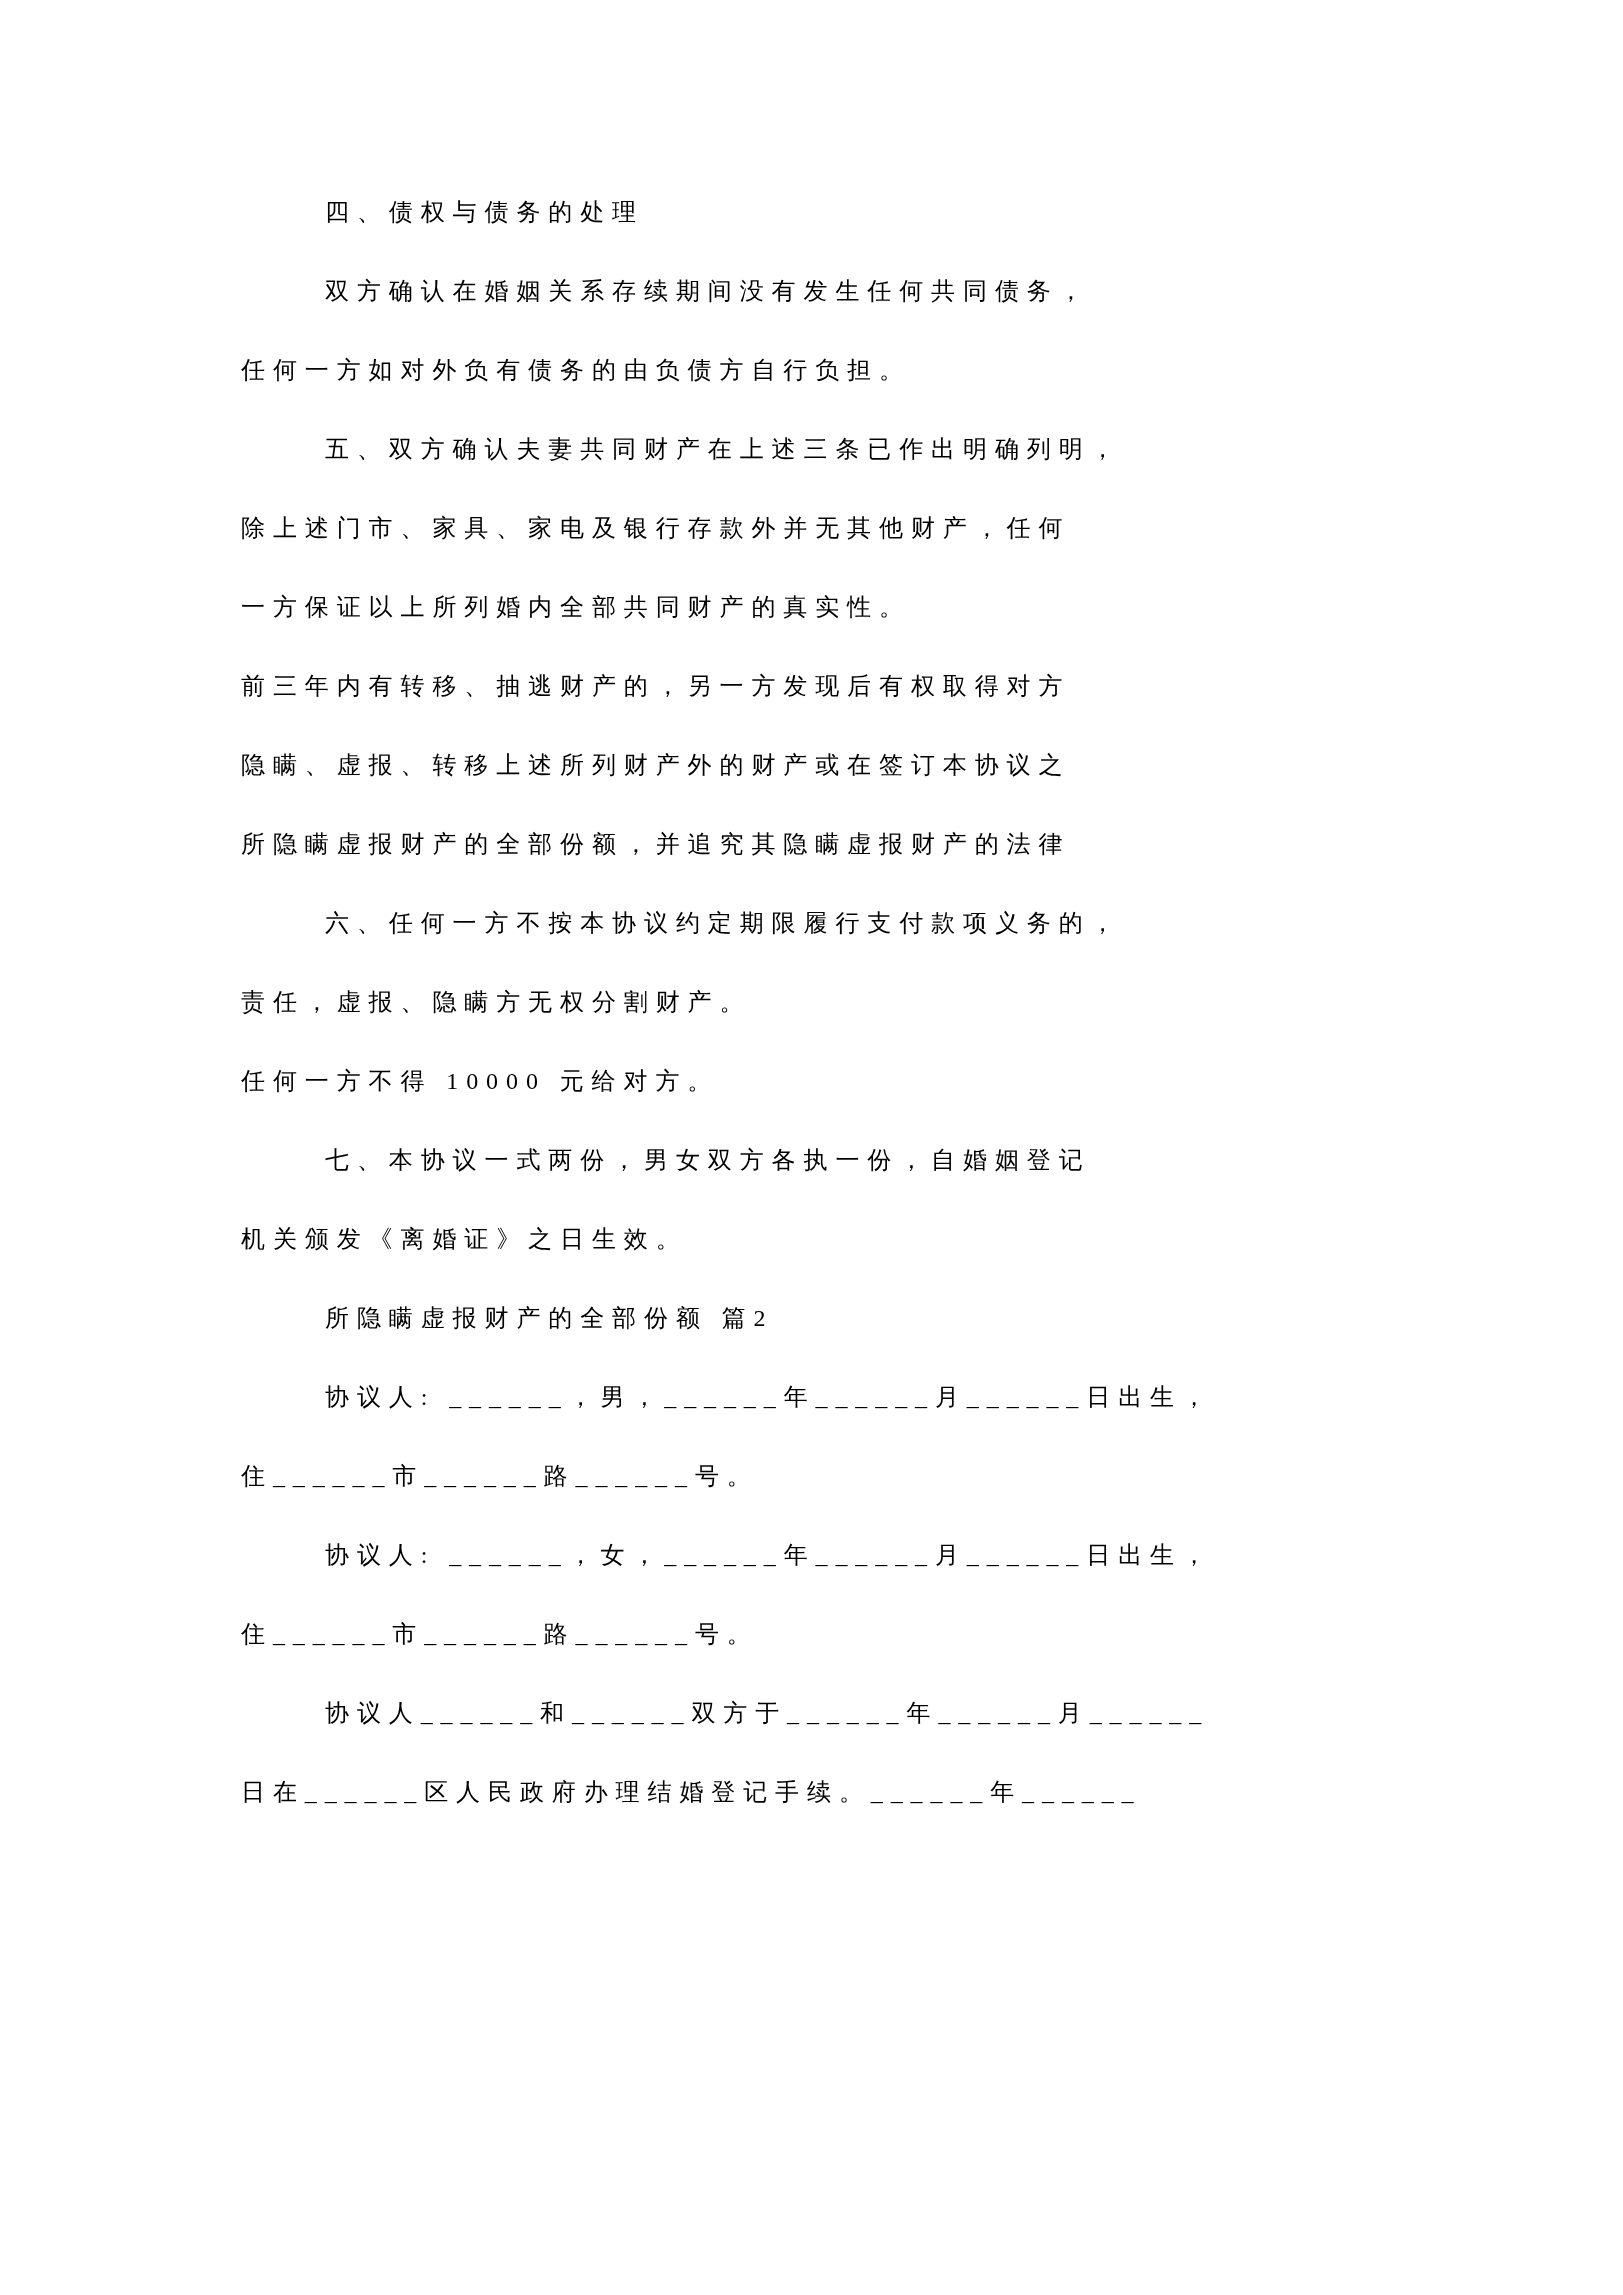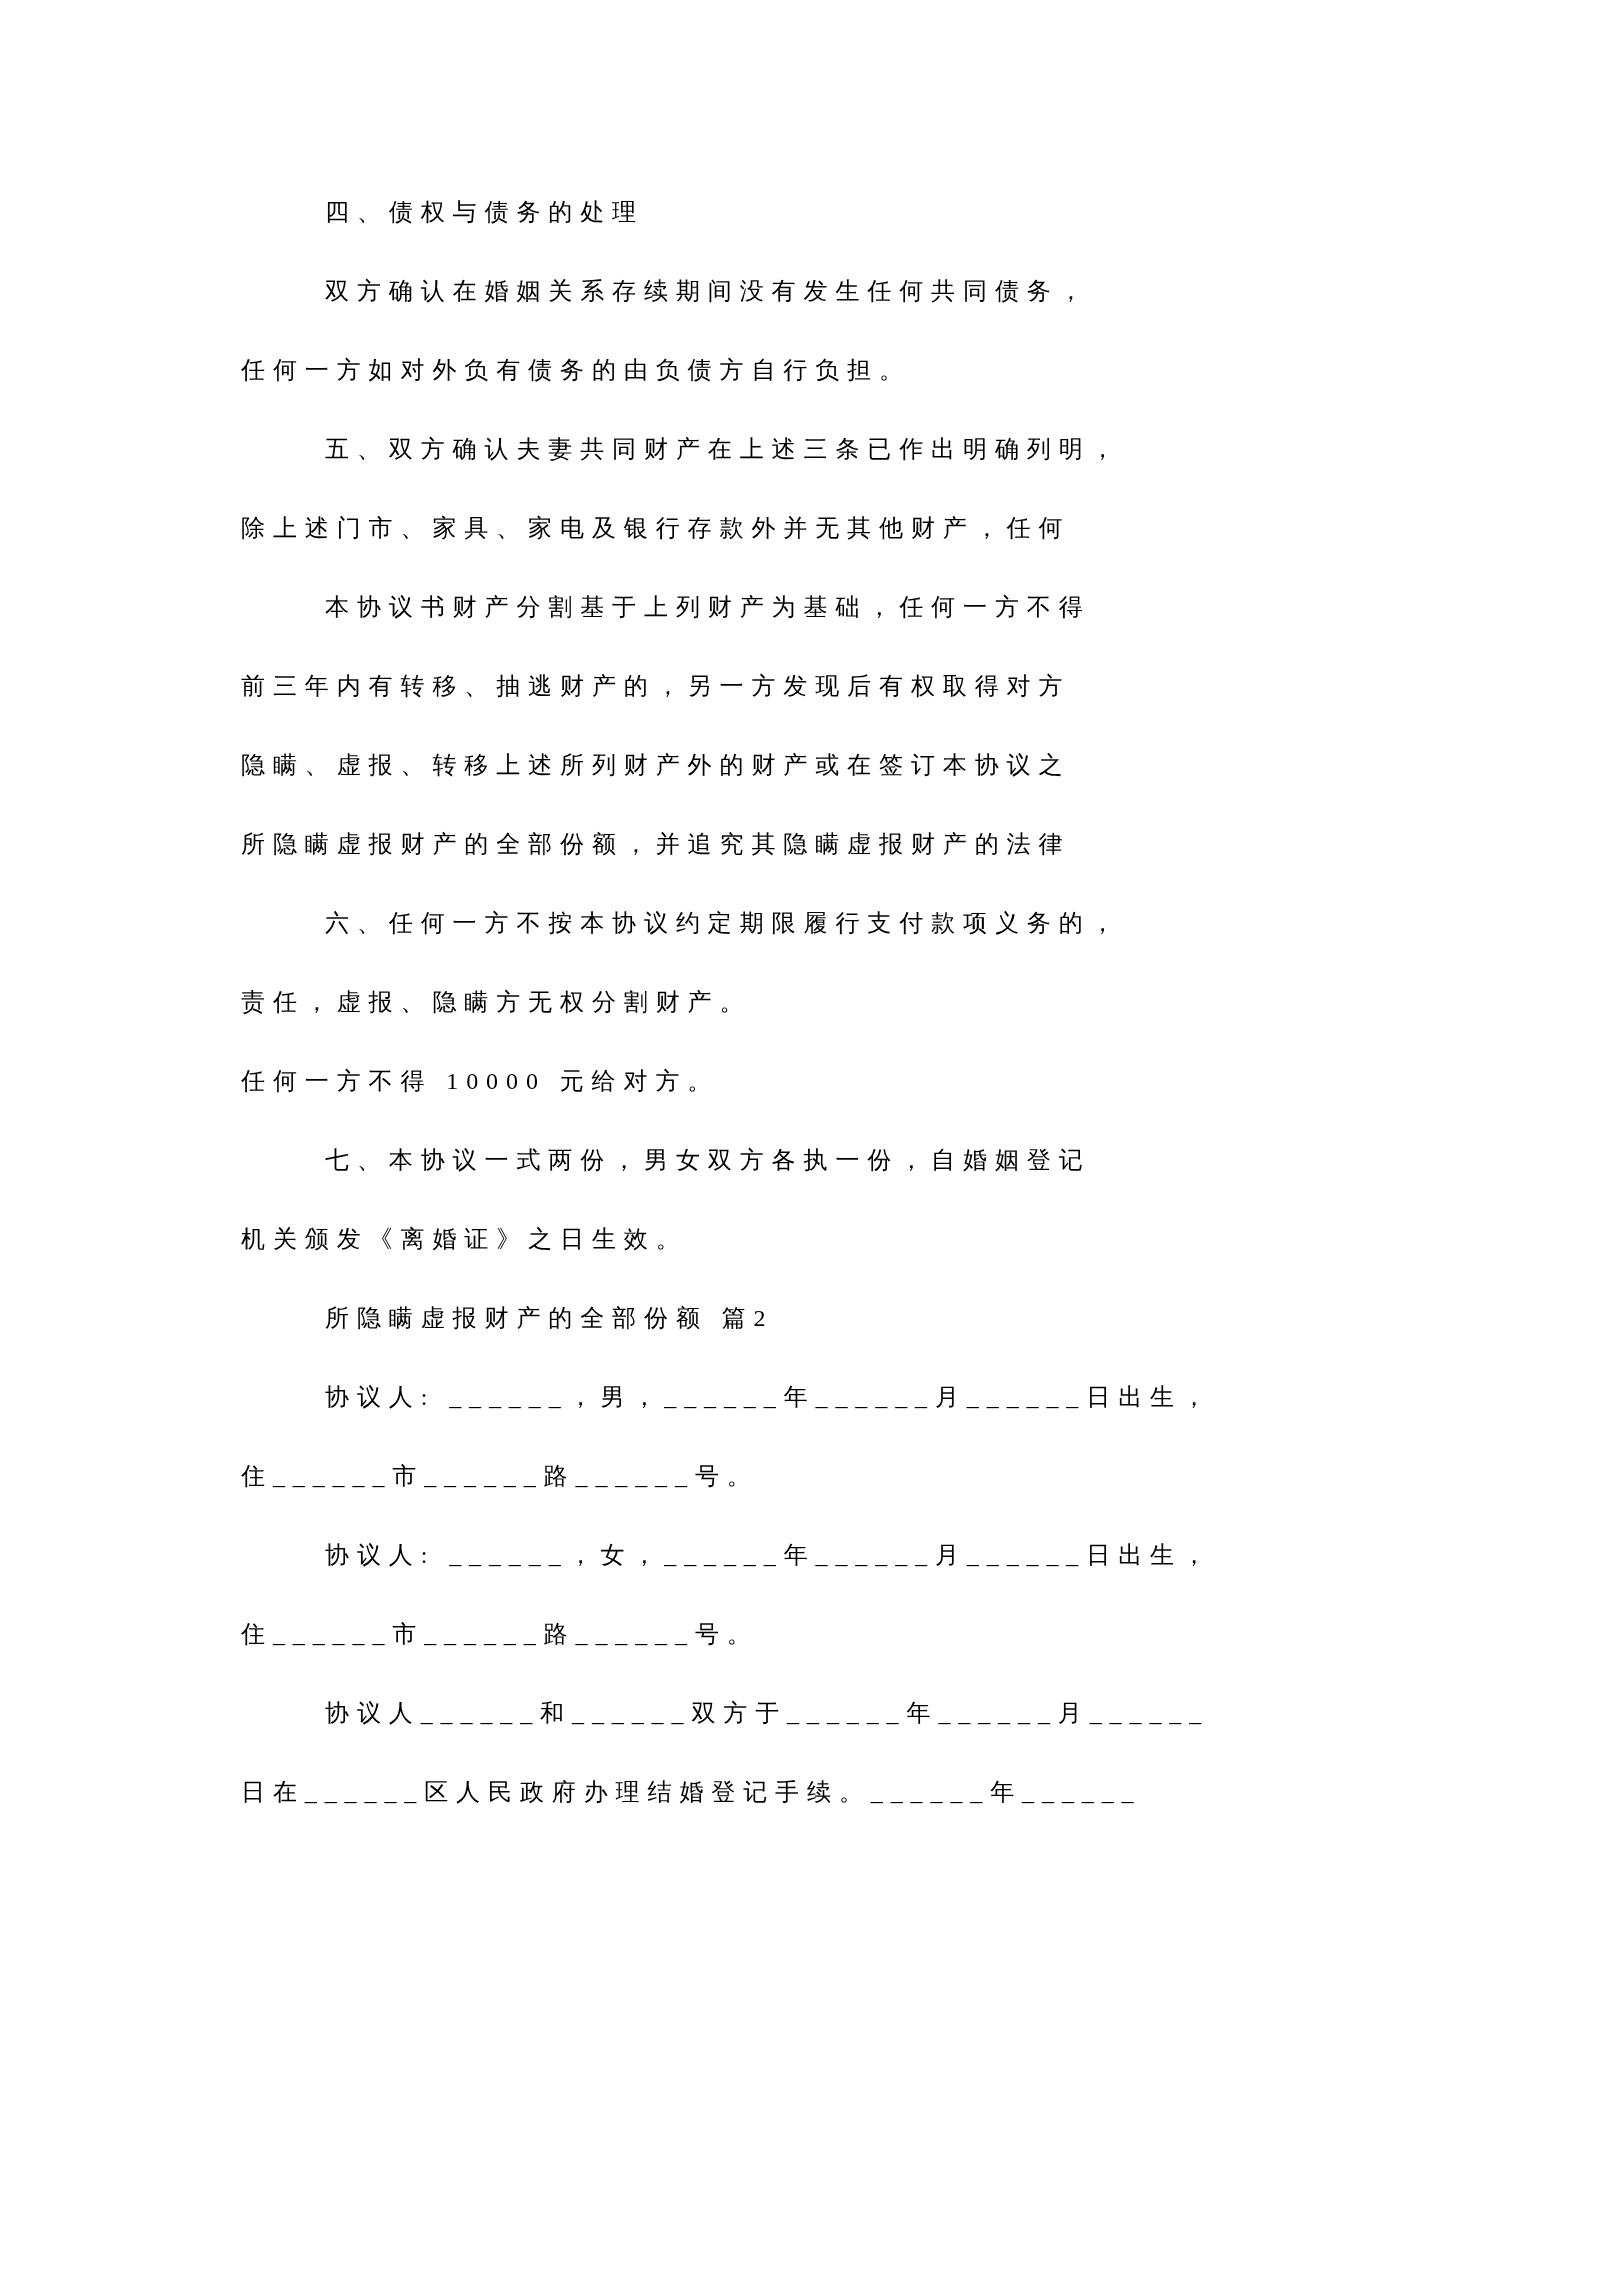--- a/index.html
+++ b/index.html
@@ -36,21 +36,21 @@
 </style>
 </head>
 <body>
 
 <div class="page">
   <div class="line indent">四、债权与债务的处理</div>
   <div class="line indent">双方确认在婚姻关系存续期间没有发生任何共同债务，</div>
   <div class="line">任何一方如对外负有债务的由负债方自行负担。</div>
   <div class="line indent">五、双方确认夫妻共同财产在上述三条已作出明确列明，</div>
   <div class="line">除上述门市、家具、家电及银行存款外并无其他财产，任何</div>
-  <div class="line indent">本协议书财产分割基于上列财产为基础，任何一方不得</div>
+  <div class="line">一方保证以上所列婚内全部共同财产的真实性。</div>
   <div class="line">前三年内有转移、抽逃财产的，另一方发现后有权取得对方</div>
   <div class="line">隐瞒、虚报、转移上述所列财产外的财产或在签订本协议之</div>
   <div class="line">所隐瞒虚报财产的全部份额，并追究其隐瞒虚报财产的法律</div>
   <div class="line indent">六、任何一方不按本协议约定期限履行支付款项义务的，</div>
   <div class="line">责任，虚报、隐瞒方无权分割财产。</div>
   <div class="line">任何一方不得 10000 元给对方。</div>
   <div class="line indent">七、本协议一式两份，男女双方各执一份，自婚姻登记</div>
   <div class="line">机关颁发《离婚证》之日生效。</div>
   <div class="line indent">所隐瞒虚报财产的全部份额 篇2</div>
   <div class="line indent">协议人: ______，男，______年______月______日出生，</div>

